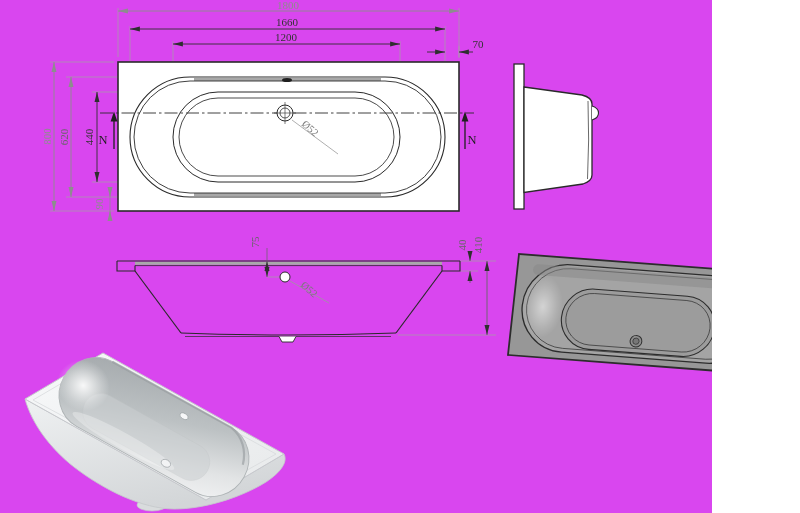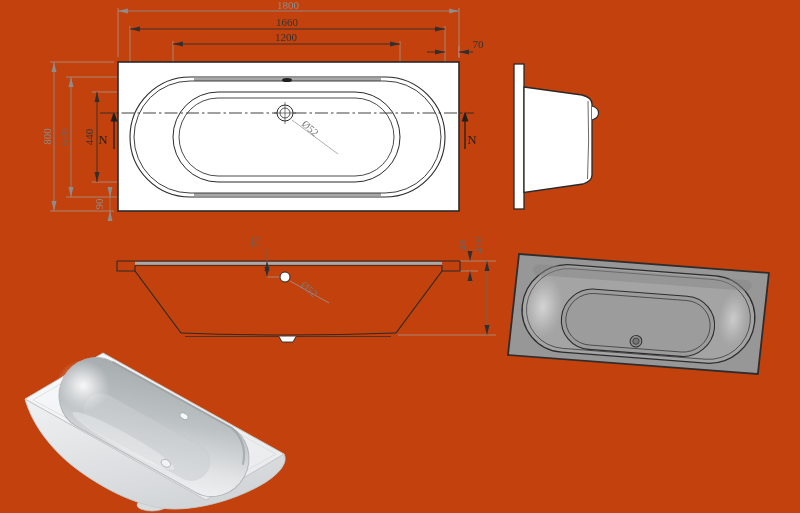--- a/index.html
+++ b/index.html
@@ -1,16 +1,16 @@
 <!DOCTYPE html>
 <html><head>
 <meta charset="utf-8">
 <style>
   html,body{margin:0;padding:0;background:#ffffff;}
-  #sheet{position:relative;width:800px;height:513px;background:#c2410c;overflow:hidden;}
+  #sheet{position:relative;width:712px;height:513px;background:#d946ef;overflow:hidden;}
   svg{display:block;}
   .dim{font-family:"Liberation Serif",serif;font-size:11px;fill:#333333;}
   .dimg{font-family:"Liberation Serif",serif;font-size:11px;fill:#8d8d8d;}
   .dimm{font-family:"Liberation Serif",serif;font-size:11px;fill:#666666;}
   .nlab{font-family:"Liberation Serif",serif;font-size:12.5px;fill:#1f1f1f;}
   .phi{font-family:"Liberation Serif",serif;font-size:10.5px;fill:#7a7a7a;}
 </style>
 </head>
 <body>
 

